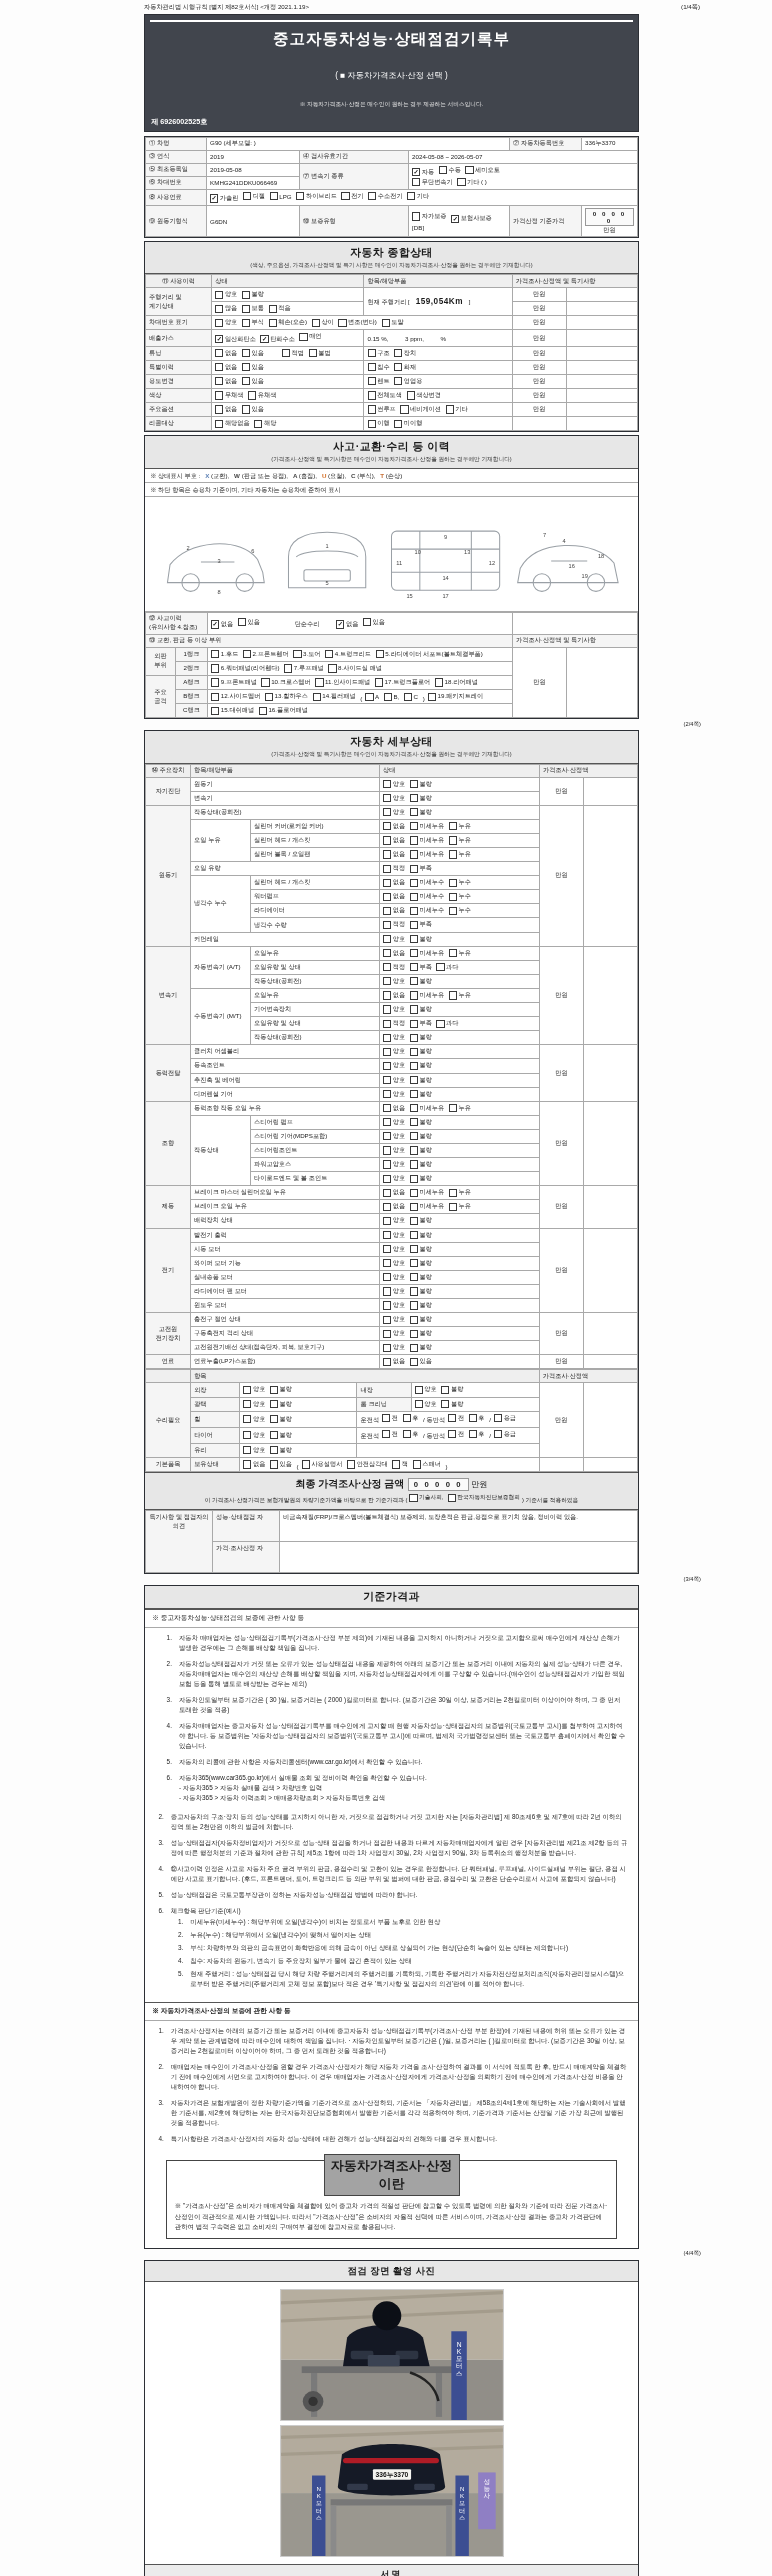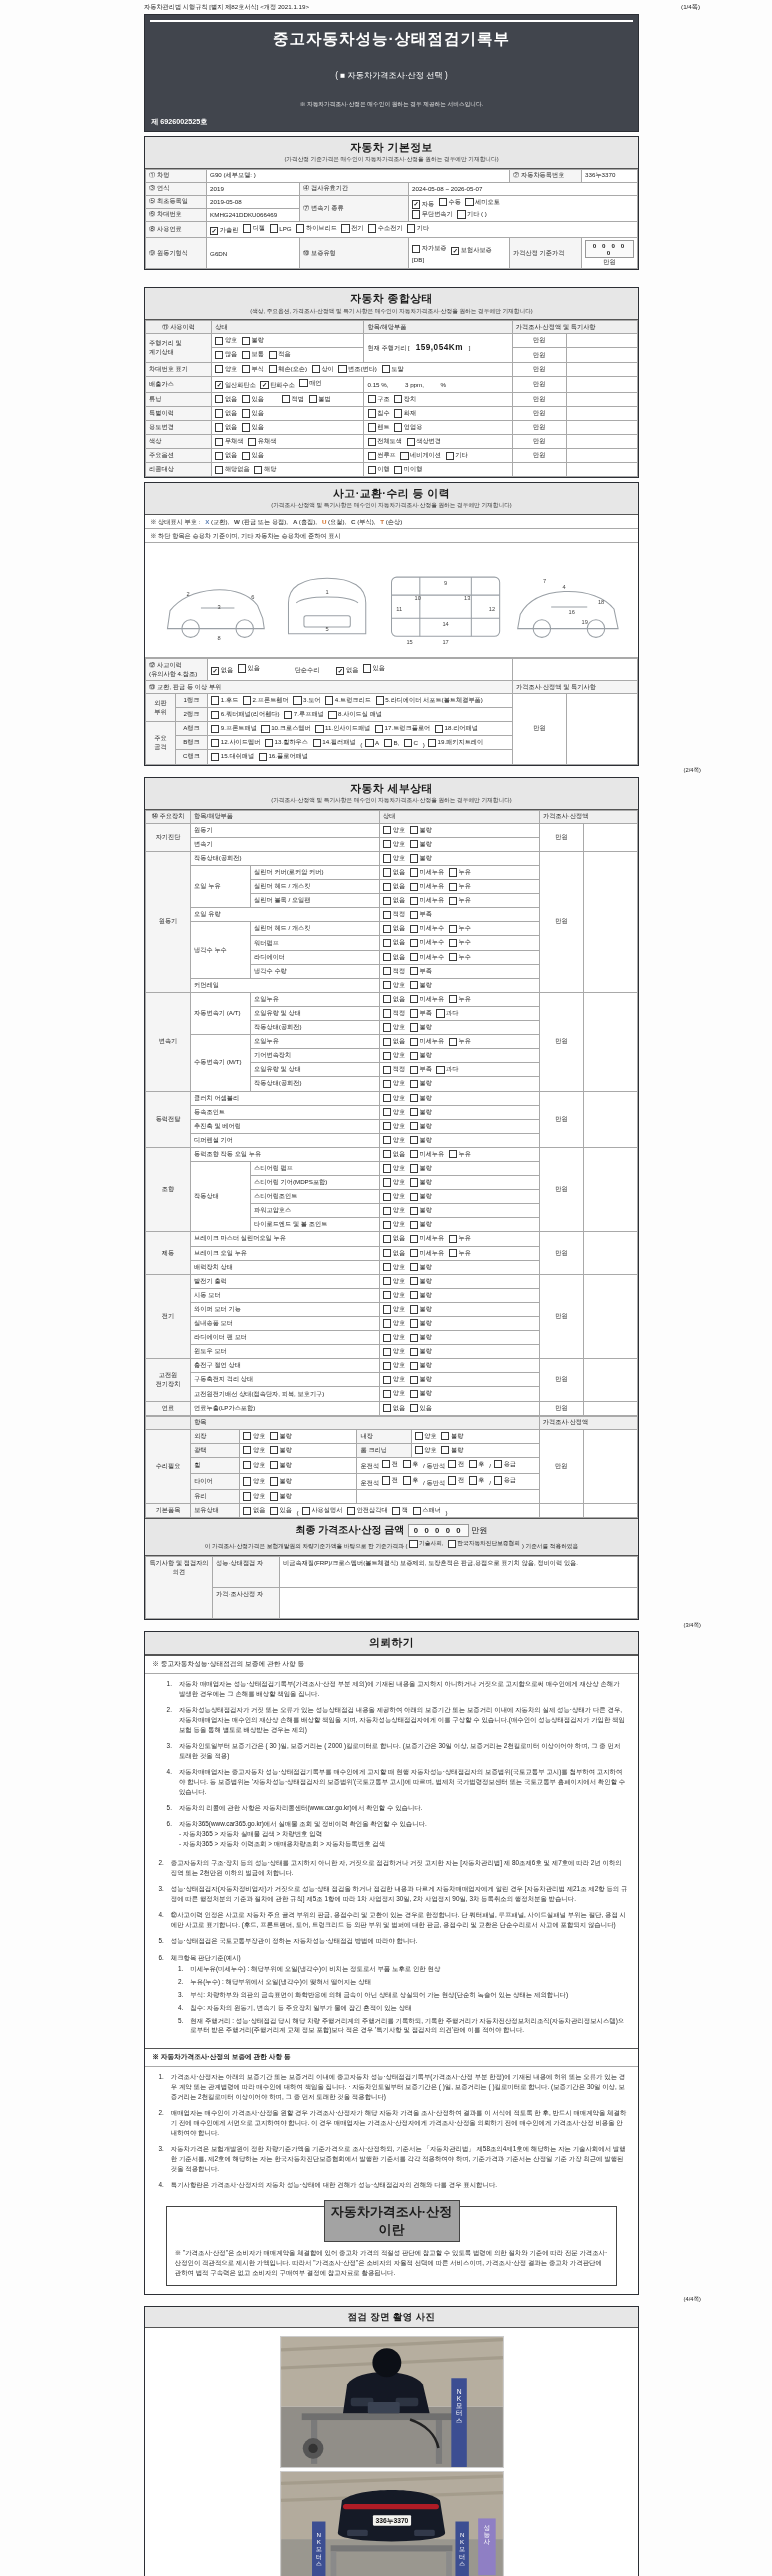--- a/index.html
+++ b/index.html
@@ -70,24 +70,20 @@
 
 <div class="box dark">
   <div class="rule"></div>
   <h1>중고자동차성능·상태점검기록부</h1>
   <div class="sel">( ■ 자동차가격조사·산정 선택 )</div>
   <div class="selnote">※ 자동차가격조사·산정은 매수인이 원하는 경우 제공하는 서비스입니다.</div>
   <div class="docno">제 6926002525호</div>
 </div>
 
 <div class="box" style="margin-top:3.1px;">
-  <div class="shead">
-    <div class="t">자동차 기본정보</div>
-    <div class="st">(가격산정 기준가격은 매수인이 자동차가격조사·산정을 원하는 경우에만 기재합니다)</div>
-  </div>
   <table>
     <colgroup>
         <col style="width:61px">
         <col style="width:93px">
         <col style="width:109px">
         <col style="width:101px">
         <col style="width:72px">
         <col style="width:56px">
       </colgroup>
     <tbody>
@@ -167,21 +163,21 @@
               <i class="bx">✓</i>
               <em>보험사보증</em>
             </span><span class="tk">[DB]</span></td>
       <td class="lbl">가격산정 기준가격</td>
       <td class="c"><span class="digits">0 0 0 0 0</span> <span>만원</span></td>
     </tr>
   </tbody>
     </table>
 </div>
 
-<div class="box" style="margin-top:17px;">
+<div class="box" style="margin-top:3px;">
   <div class="shead">
     <div class="t">자동차 종합상태</div>
     <div class="st">(색상, 주요옵션, 가격조사·산정액 및 특기 사항은 매수인이 자동차가격조사·산정을 원하는 경우에만 기재합니다)</div>
   </div>
   <table>
     <colgroup>
         <col style="width:66px">
         <col style="width:152px">
         <col style="width:148px">
         <col style="width:54px">
@@ -1268,21 +1264,21 @@
       <td class="lbl">가격·조사산정 자</td>
       <td></td>
     </tr>
   </tbody>
     </table>
 </div>
 <div class="pmark">(3/4쪽)</div>
 
 <div class="box">
   <div class="shead">
-      <div class="t">의뢰하기</div>
+      <div class="t">기준가격과</div>
     </div>
   <div class="nband" style="font-weight:normal;">※ 중고자동차성능·상태점검의 보증에 관한 사항 등</div>
   <div class="nlist inner" id="nlist1">
       <div class="nitem">
         <span class="nn">1.</span>
         <div class="nt">자동차 매매업자는 성능·상태점검기록부(가격조사·산정 부분 제외)에 기재된 내용을 고지하지 아니하거나 거짓으로 고지함으로써 매수인에게 재산상 손해가 발생한 경우에는 그 손해를 배상할 책임을 집니다.</div>
       </div>
       <div class="nitem">
         <span class="nn">2.</span>
         <div class="nt">자동차성능상태점검자가 거짓 또는 오류가 있는 성능상태점검 내용을 제공하여 아래의 보증기간 또는 보증거리 이내에 자동차의 실제 성능·상태가 다른 경우, 자동차매매업자는 매수인의 재산상 손해를 배상할 책임을 지며, 자동차성능상태점검자에게 이를 구상할 수 있습니다.(매수인이 성능상태점검자가 가입한 책임보험 등을 통해 별도로 배상받는 경우는 제외)</div>

